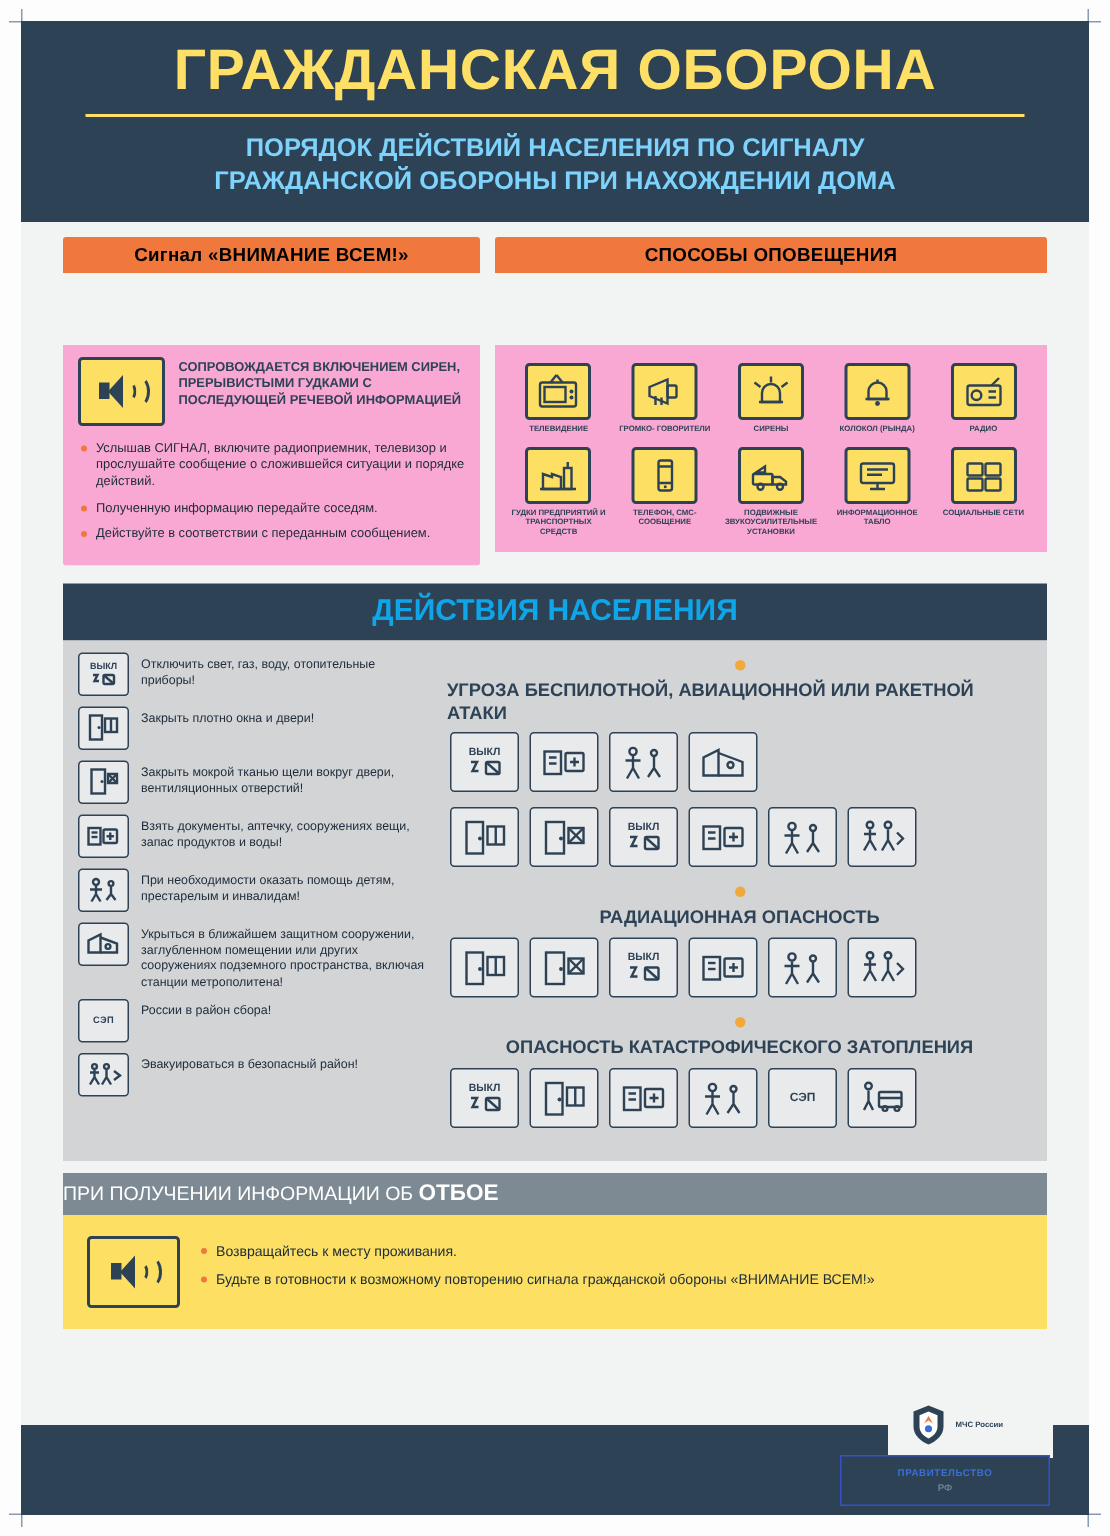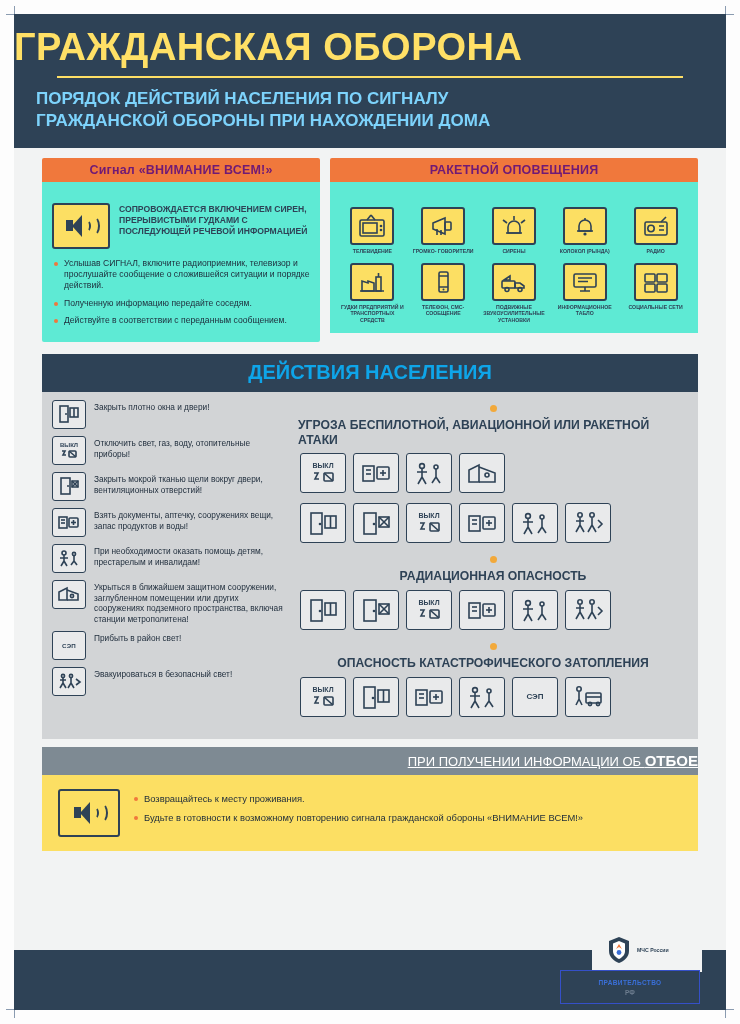--- a/index.html
+++ b/index.html
@@ -29,20 +29,21 @@
     position: absolute;
     left: 14px; top: 14px;
     width: 712px; height: 996px;
     background: #f2f3f3;
   }
 
   
   .hdr {
     background: #2e4256;
     padding: 14px 0 16px 0;
+    text-align: center;
   }
   .hdr h1 {
     margin: 0 0 8px 0;
     color: #ffe066;
     font-size: 38px;
     font-weight: bold;
     letter-spacing: 0.5px;
     line-height: 1.05;
   }
   .hdr .rule {
@@ -64,30 +65,31 @@
   .toprow {
     display: flex;
     gap: 10px;
     padding: 10px 28px 6px 28px;
   }
   .panel { border-radius: 2px; overflow: hidden; }
   .panel-left { width: 278px; }
   .panel-right { flex: 1; }
   .panel-title {
     background: #f0783c;
-    color: #701a75;
+    color: #000000;
     font-size: 12.5px;
     font-weight: bold;
     text-align: center;
     padding: 5px 4px;
     letter-spacing: .2px;
   }
   .panel-body {
-    background: #5eead4;
-    padding: 21px 10px 10px 10px;
+    background: #f9a8d4;
+    padding: 8px 10px 10px 10px;
+    margin-top: 48px;
   }
   .sig-top { display: flex; gap: 9px; align-items: flex-start; }
   .spk-box {
     width: 58px; height: 46px;
     background: #fcdf63;
     border: 2px solid #2e4256;
     border-radius: 3px;
     display: flex; align-items: center; justify-content: center;
     flex: 0 0 auto;
   }
@@ -218,25 +220,24 @@
     background: #e9eaeb;
     display: flex; align-items: center; justify-content: center;
     position: relative;
   }
 
   
   .otbo-wrap { padding: 8px 28px 0 28px; }
   .otbo-title {
     background: #7e8a93;
     color: #ffffff;
-    text-align: right;
+    text-align: left;
     font-size: 13px;
     padding: 5px 0 6px 0;
     font-weight: normal;
-    text-decoration: underline;
   }
   .otbo-title b { font-weight: bold; font-size: 15px; }
   .otbo-body {
     background: #fcdf63;
     display: flex; align-items: flex-start; gap: 12px;
     padding: 12px 14px 14px 16px;
   }
   .otbo-body .spk-box { width: 62px; height: 48px; margin-top: 2px; }
   .otbo-list { margin: 6px 0 0 0; padding: 0; list-style: none; }
   .otbo-list li {
@@ -324,21 +325,21 @@
           </div>
           <ul class="bullets">
             <li>Услышав <b>СИГНАЛ</b>, включите радиоприемник, телевизор и прослушайте сообщение о сложившейся ситуации и порядке действий.</li>
             <li>Полученную информацию передайте соседям.</li>
             <li>Действуйте в соответствии с переданным сообщением.</li>
           </ul>
         </div>
       </div>
 
       <div class="panel panel-right">
-        <div class="panel-title">РАКЕТНОЙ ОПОВЕЩЕНИЯ</div>
+        <div class="panel-title">СПОСОБЫ ОПОВЕЩЕНИЯ</div>
         <div class="panel-body">
           <div class="ngrid">
 
             <div class="ncell">
               <div class="nbox">
                 <svg width="30" height="24" viewBox="0 0 30 24">
                     <rect class="gl" x="3" y="6" width="24" height="16" rx="1.5"></rect>
                     <rect class="gl" x="6" y="9" width="14" height="10"></rect>
                     <line class="gl" x1="10" y1="6" x2="14" y2="1"></line>
                     <line class="gl" x1="18" y1="6" x2="14" y2="1"></line>
@@ -464,43 +465,43 @@
           </div>
         </div>
       </div>
     </div>
 
     <div class="actions-wrap">
       <div class="actions-title">ДЕЙСТВИЯ НАСЕЛЕНИЯ</div>
       <div class="actions-body">
 
         <div class="col-left">
+
+          <div class="arow">
+            <div class="abox">
+              <svg width="26" height="22" viewBox="0 0 26 22">
+                  <text class="gf" x="13" y="8" font-size="6" font-weight="bold" text-anchor="middle" font-family="Liberation Sans">ВЫКЛ</text>
+                  <path class="gl" d="M6 12 L9 12 L7 16 L10 16"></path>
+                  <rect class="gl" x="13" y="12" width="7" height="6" rx="1"></rect>
+                  <line class="gl" x1="13" y1="12" x2="20" y2="18"></line>
+                </svg>
+            </div>
+            <div class="atext">Отключить свет, газ, воду, отопительные приборы!</div>
+          </div>
 
           <div class="arow">
             <div class="abox">
               <svg width="26" height="22" viewBox="0 0 26 22">
                   <rect class="gl" x="4" y="3" width="8" height="16"></rect>
                   <circle class="gf" cx="10" cy="11" r="1"></circle>
                   <rect class="gl" x="14" y="5" width="8" height="9"></rect>
                   <line class="gl" x1="18" y1="5" x2="18" y2="14"></line>
                 </svg>
             </div>
             <div class="atext">Закрыть плотно окна и двери!</div>
-          </div>
-
-          <div class="arow">
-            <div class="abox">
-              <svg width="26" height="22" viewBox="0 0 26 22">
-                  <text class="gf" x="13" y="8" font-size="6" font-weight="bold" text-anchor="middle" font-family="Liberation Sans">ВЫКЛ</text>
-                  <path class="gl" d="M6 12 L9 12 L7 16 L10 16"></path>
-                  <rect class="gl" x="13" y="12" width="7" height="6" rx="1"></rect>
-                  <line class="gl" x1="13" y1="12" x2="20" y2="18"></line>
-                </svg>
-            </div>
-            <div class="atext">Отключить свет, газ, воду, отопительные приборы!</div>
           </div>
 
           <div class="arow">
             <div class="abox">
               <svg width="26" height="22" viewBox="0 0 26 22">
                   <rect class="gl" x="5" y="3" width="9" height="16"></rect>
                   <circle class="gf" cx="12" cy="11" r="1"></circle>
                   <path class="gl" d="M16 6 L22 6 L22 12 L16 12 Z"></path>
                   <line class="gl" x1="16" y1="6" x2="22" y2="12"></line>
                   <line class="gl" x1="22" y1="6" x2="16" y2="12"></line>
@@ -543,34 +544,34 @@
                   <circle class="gl" cx="16" cy="13" r="1.6"></circle>
                 </svg>
             </div>
             <div class="atext">Укрыться в ближайшем защитном сооружении, заглубленном помещении или других сооружениях подземного пространства, включая станции метрополитена!</div>
           </div>
 
           <div class="arow">
             <div class="abox">
               <span class="vykl">СЭП</span>
             </div>
-            <div class="atext">Прибыть в район свет!</div>
+            <div class="atext">России в район сбора!</div>
           </div>
 
           <div class="arow">
             <div class="abox">
               <svg width="26" height="22" viewBox="0 0 26 22">
                   <circle class="gl" cx="7" cy="5" r="1.6"></circle>
                   <path class="gl" d="M7 7 L7 12 L4 17 M7 12 L10 17 M4 9 L10 9"></path>
                   <circle class="gl" cx="15" cy="5" r="1.6"></circle>
                   <path class="gl" d="M15 7 L15 12 L12 17 M15 12 L18 17"></path>
                   <path class="gl" d="M20 8 L24 11 L20 14"></path>
                 </svg>
             </div>
-            <div class="atext">Эвакуироваться в безопасный свет!</div>
+            <div class="atext">Эвакуироваться в безопасный район!</div>
           </div>
 
         </div>
 
         <div class="col-right">
 
           <div class="sub">
             <div class="dot"></div>
             <h3>УГРОЗА БЕСПИЛОТНОЙ, АВИАЦИОННОЙ ИЛИ РАКЕТНОЙ АТАКИ</h3>
           </div>

